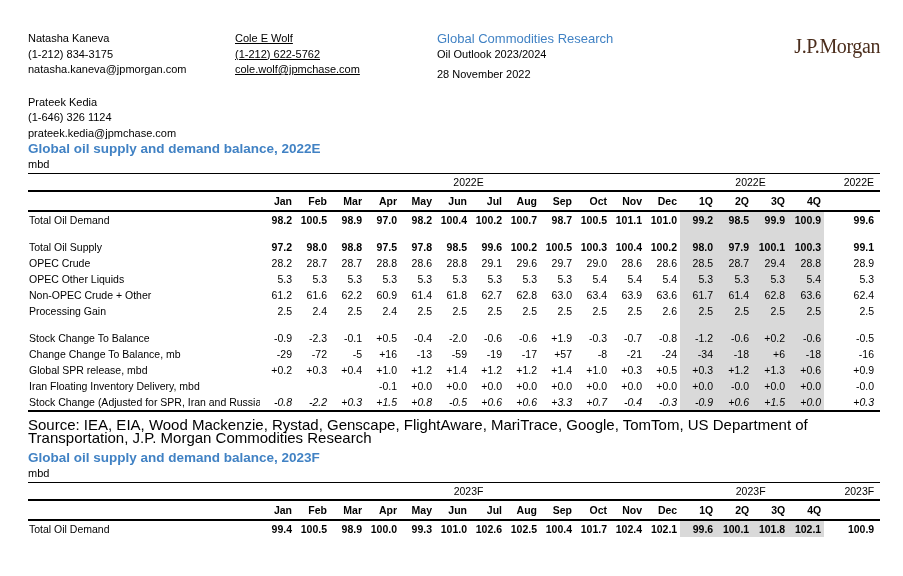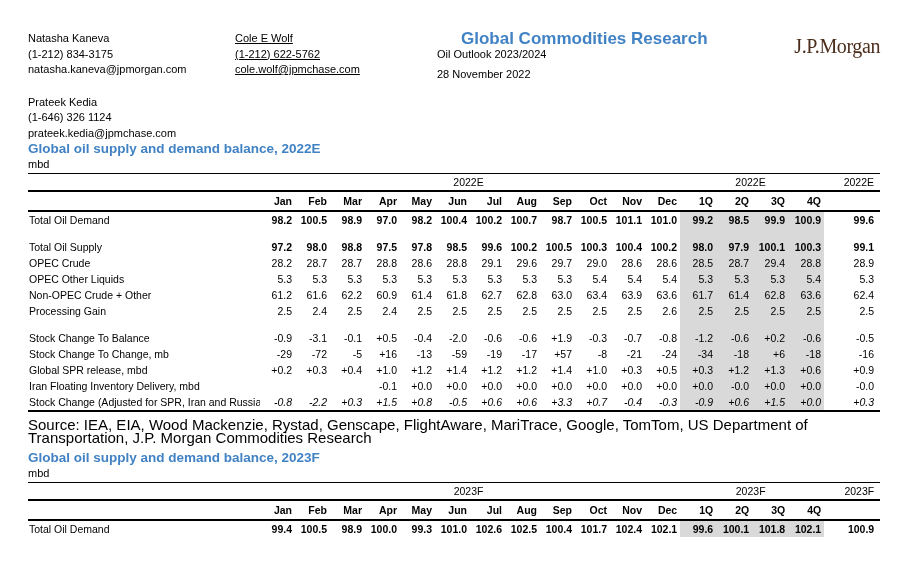--- a/index.html
+++ b/index.html
@@ -12,21 +12,21 @@
 
   
   .masthead { display:flex; padding-top:18px; }
   .mast-col1 { width:207px; }
   .mast-col2 { width:202px;text-decoration:underline; }
   .mast-col3 { flex:1; }
   .mast-logo { width:170px; text-align:right; }
   .contact { font-size:11px; line-height:15.5px; }
   .contact + .contact { margin-top:17px; }
   .pub { font-size:11px; line-height:15.5px; }
-  .pub .group { color:#4182c4; font-weight:bold; font-size:17px;margin-left:24px; }
+  .pub .group { color:#4182c4; font-weight:normal; font-size:13px; }
   .pub .date { margin-top:5px; }
   .logo-text {
     font-family:"Liberation Serif", serif; font-size:20px; color:#4b2d1c;
     letter-spacing:-0.4px; line-height:30px;
   }
 
   
   .section-title {
     color:#4182c4; font-size:13.5px; font-weight:bold; line-height:16px;
   }
@@ -261,39 +261,39 @@
             <td>2.6</td>
             <td class="q">2.5</td>
             <td class="q">2.5</td>
             <td class="q">2.5</td>
             <td class="q">2.5</td>
             <td class="yr">2.5</td>
           </tr>
           <tr class="gap ">
             <th class="rowlabel">Stock Change To Balance</th>
             <td>-0.9</td>
-            <td>-3.1</td>
+            <td>-2.3</td>
             <td>-0.1</td>
             <td>+0.5</td>
             <td>-0.4</td>
             <td>-2.0</td>
             <td>-0.6</td>
             <td>-0.6</td>
             <td>+1.9</td>
             <td>-0.3</td>
             <td>-0.7</td>
             <td>-0.8</td>
             <td class="q">-1.2</td>
             <td class="q">-0.6</td>
             <td class="q">+0.2</td>
             <td class="q">-0.6</td>
             <td class="yr">-0.5</td>
           </tr>
           <tr class="">
-            <th class="rowlabel">Stock Change To Change, mb</th>
+            <th class="rowlabel">Change Change To Balance, mb</th>
             <td>-29</td>
             <td>-72</td>
             <td>-5</td>
             <td>+16</td>
             <td>-13</td>
             <td>-59</td>
             <td>-19</td>
             <td>-17</td>
             <td>+57</td>
             <td>-8</td>

